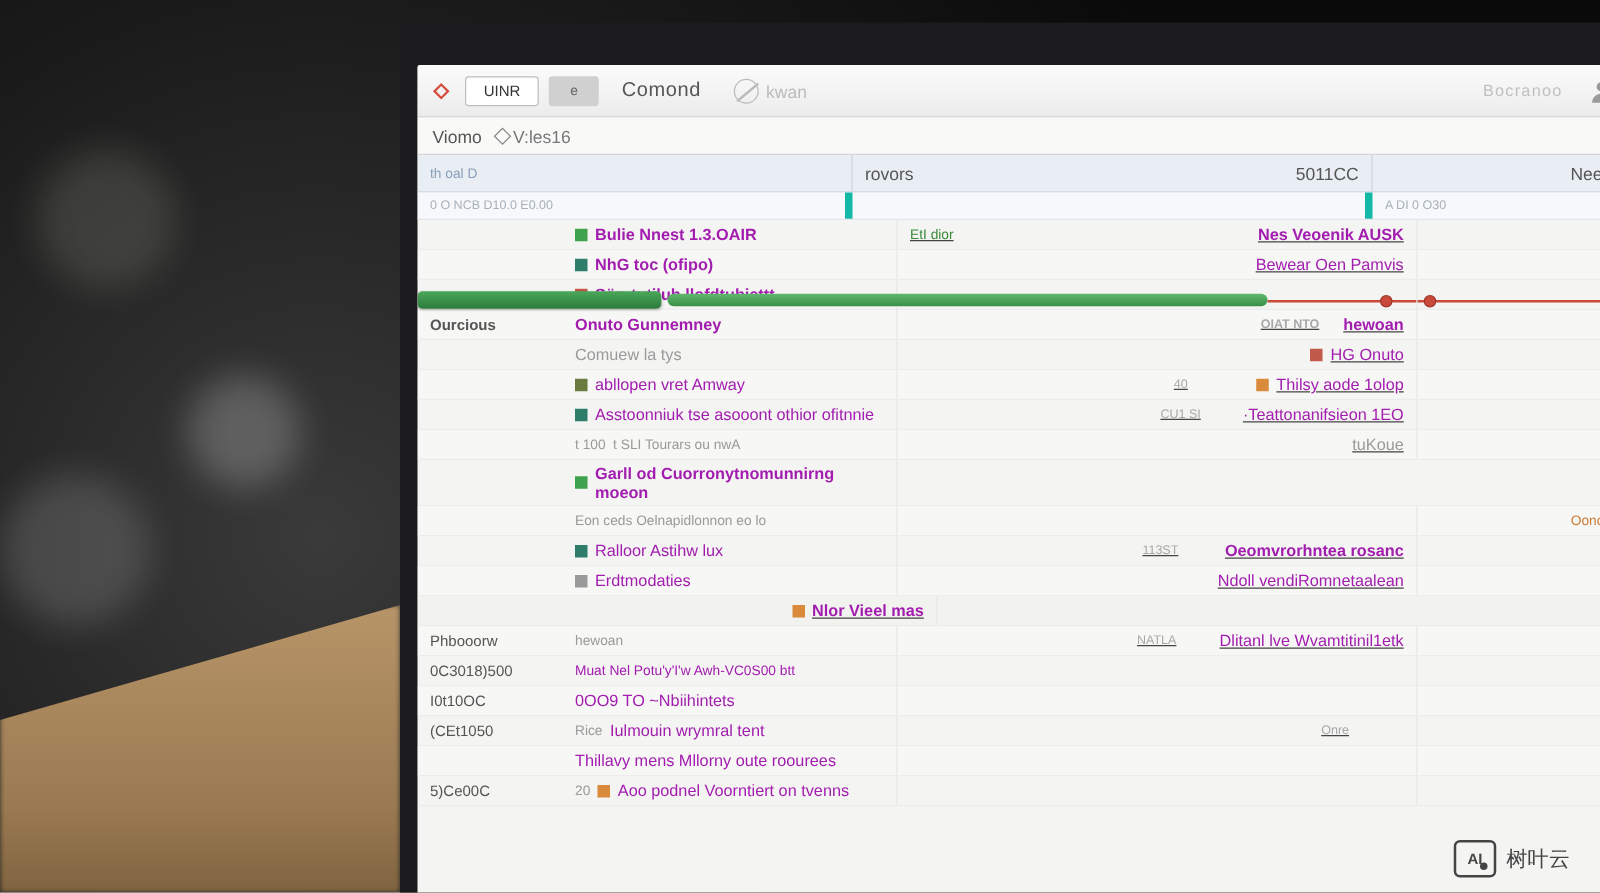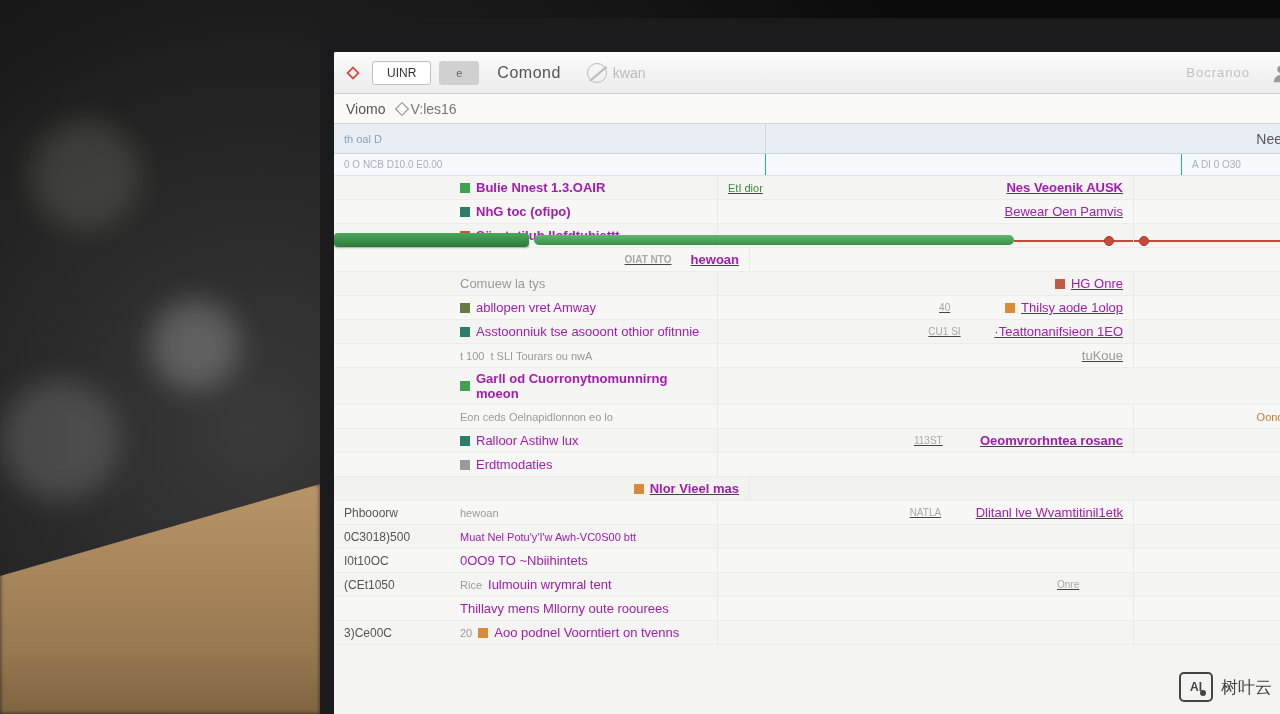--- a/index.html
+++ b/index.html
@@ -65,28 +65,28 @@
   .tabbar .tab-label { font-weight:500; }
   .tabbar .tab-sub { color:#777; margin-left:2px; display:flex; align-items:center; gap:3px; }
   .diamond { width:10px; height:10px; transform:rotate(45deg); border:1px solid #888; display:inline-block; }
 
   
   .colhdr {
     height: 30px; background:#e9eef5; border-bottom:1px solid #cfd6df;
     display:flex; align-items:stretch; font-size:14px; color:#555;
   }
   .colhdr .c { display:flex; align-items:center; padding:0 10px; border-right:1px solid #cfd6df; }
-  .c-left { width: 432px; gap:8px; }
+  .c-left { width: 348px; gap:8px; }
   .c-mid  { width: 416px; }
   .c-right{ flex:1; }
   .pill-icons { display:flex; gap:6px; align-items:center; color:#8aa0b8; font-size:11px; }
 
   
   .subhdr { height:22px; background:#f6f8fb; border-bottom:1px solid #e1e6ec; display:flex; font-size:10px; color:#a8b0ba; }
-  .subhdr .c { display:flex; align-items:center; padding:0 10px; border-right:1px solid #14b8a6; }
+  .subhdr .c { display:flex; align-items:center; padding:0 10px; border-right:6px solid #14b8a6; }
 
   
   .grid { flex:1; overflow:hidden; position:relative; }
   .row { display:flex; align-items:stretch; border-bottom:1px solid #ececec; min-height:24px; }
   .row.alt { background:#f7f7f5; }
   .row .c { padding:3px 10px; border-right:1px solid #e8e8e8; display:flex; align-items:center; gap:6px; }
   .row .c-left { width:384px; }
   .row .c-mid  { width:416px;text-decoration:underline; }
   .row .c-right{ flex:1; }
 
@@ -120,21 +120,21 @@
   }
   .pbar.g1 { left:0; width:195px; background:linear-gradient(#4aa85a,#2d7a3c); box-shadow:0 1px 2px rgba(0,0,0,0.3); }
   .pbar.g2 { left:200px; width:480px; background:linear-gradient(#5fb86e,#3a9048); top:5px; height:10px; border-radius:5px; }
   .redline { position:absolute; top:10px; left:680px; right:-40px; height:2px; background:#c94a3a; }
   .rednode { position:absolute; width:10px; height:10px; background:#c94a3a; border-radius:50%; top:6px; border:1px solid #a03528; }
 
   .section-row { background:#f2f2ef; font-weight:600; color:#444; }
 
   
   .watermark {
-    position:absolute; right:8px; bottom:12px;
+    position:absolute; right:24px; bottom:12px;
     display:flex; align-items:center; gap:8px;
     font-size:17px; color:#444; font-weight:500;
   }
   .wm-badge {
     width:34px; height:30px; border:2px solid #444; border-radius:5px;
     display:flex; align-items:center; justify-content:center;
     font-size:12px; font-weight:700; position:relative;
   }
   .wm-badge .dot { position:absolute; width:6px; height:6px; background:#444; border-radius:50%; bottom:4px; right:5px; }
 </style>
@@ -178,20 +178,25 @@
       <span class="tab-sub">
         <span class="diamond"></span>
         <span>V:les16</span>
       </span>
     </div>
 
     <div class="colhdr">
       <div class="c c-left">
         <span class="pill-icons">th  oal  D</span>
       </div>
+      <div class="c c-mid">
+        <span>rovors</span>
+        <span style="flex:1"></span>
+        <span>5011CC</span>
+      </div>
       <div class="c c-right" style="justify-content:flex-end;">
         <span>Nees</span>
       </div>
     </div>
 
     <div class="subhdr">
       <div class="c c-left">0  O NCB          D10.0          E0.00</div>
       <div class="c c-mid"></div>
       <div class="c c-right">A DI          0  O30         </div>
     </div>
@@ -238,37 +243,41 @@
             <div class="rednode" style="left:805px"></div>
           </div>
           <div class="c c-mid" style="position: relative;">
             <span style="flex: 1 1 0%;"></span>
             <span class="sidecode"></span>
             <span class="txt "></span>
           </div>
           <div class="c c-right"></div>
         </div>
         <div class="row alt section-row">
+          <div class="c c-left">
+            <div class="lab">Ourcious</div>
+            <span class="txt ">Onuto Gunnemney</span>
+          </div>
           <div class="c c-mid">
             <span style="flex: 1 1 0%;"></span>
             <span class="sidecode">OIAT  NTO</span>
             <span class="txt ">hewoan</span>
           </div>
           <div class="c c-right"></div>
         </div>
         <div class="row">
           <div class="c c-left">
             <div class="lab"></div>
             <span class="txt muted">Comuew la tys</span>
           </div>
           <div class="c c-mid">
             <span style="flex: 1 1 0%;"></span>
             <span class="sidecode"></span>
             <span class="sq red"></span>
-            <span class="txt ">HG  Onre</span>
+            <span class="txt ">HG  Onuto</span>
           </div>
           <div class="c c-right"></div>
         </div>
         <div class="row alt">
           <div class="c c-left">
             <div class="lab"></div>
             <span class="sq olive"></span>
             <span class="txt ">abllopen vret Amway</span>
           </div>
           <div class="c c-mid">
@@ -339,20 +348,25 @@
             <span class="txt bold">Oeomvrorhntea rosanc</span>
           </div>
           <div class="c c-right"></div>
         </div>
         <div class="row alt">
           <div class="c c-left">
             <div class="lab"></div>
             <span class="sq grey"></span>
             <span class="txt ">Erdtmodaties</span>
           </div>
+          <div class="c c-mid">
+            <span style="flex: 1 1 0%;"></span>
+            <span class="sidecode"></span>
+            <span class="txt ">Ndoll vendiRomnetaalean</span>
+          </div>
           <div class="c c-right"></div>
         </div>
         <div class="row section-row">
           <div class="c c-mid">
             <span style="flex: 1 1 0%;"></span>
             <span class="sidecode"></span>
             <span class="sq orange"></span>
             <span class="txt ">Nlor Vieel mas</span>
           </div>
           <div class="c c-right"></div>
@@ -413,21 +427,21 @@
           </div>
           <div class="c c-mid">
             <span style="flex: 1 1 0%;"></span>
             <span class="sidecode"></span>
             <span class="txt "></span>
           </div>
           <div class="c c-right"></div>
         </div>
         <div class="row">
           <div class="c c-left">
-            <div class="lab">3)Ce00C</div>
+            <div class="lab">5)Ce00C</div>
             <span class="txt muted small">20</span>
             <span class="sq orange"></span>
             <span class="txt ">Aoo podnel Voorntiert on tvenns</span>
           </div>
           <div class="c c-mid">
             <span style="flex: 1 1 0%;"></span>
             <span class="sidecode"></span>
             <span class="txt "></span>
           </div>
           <div class="c c-right"></div>

